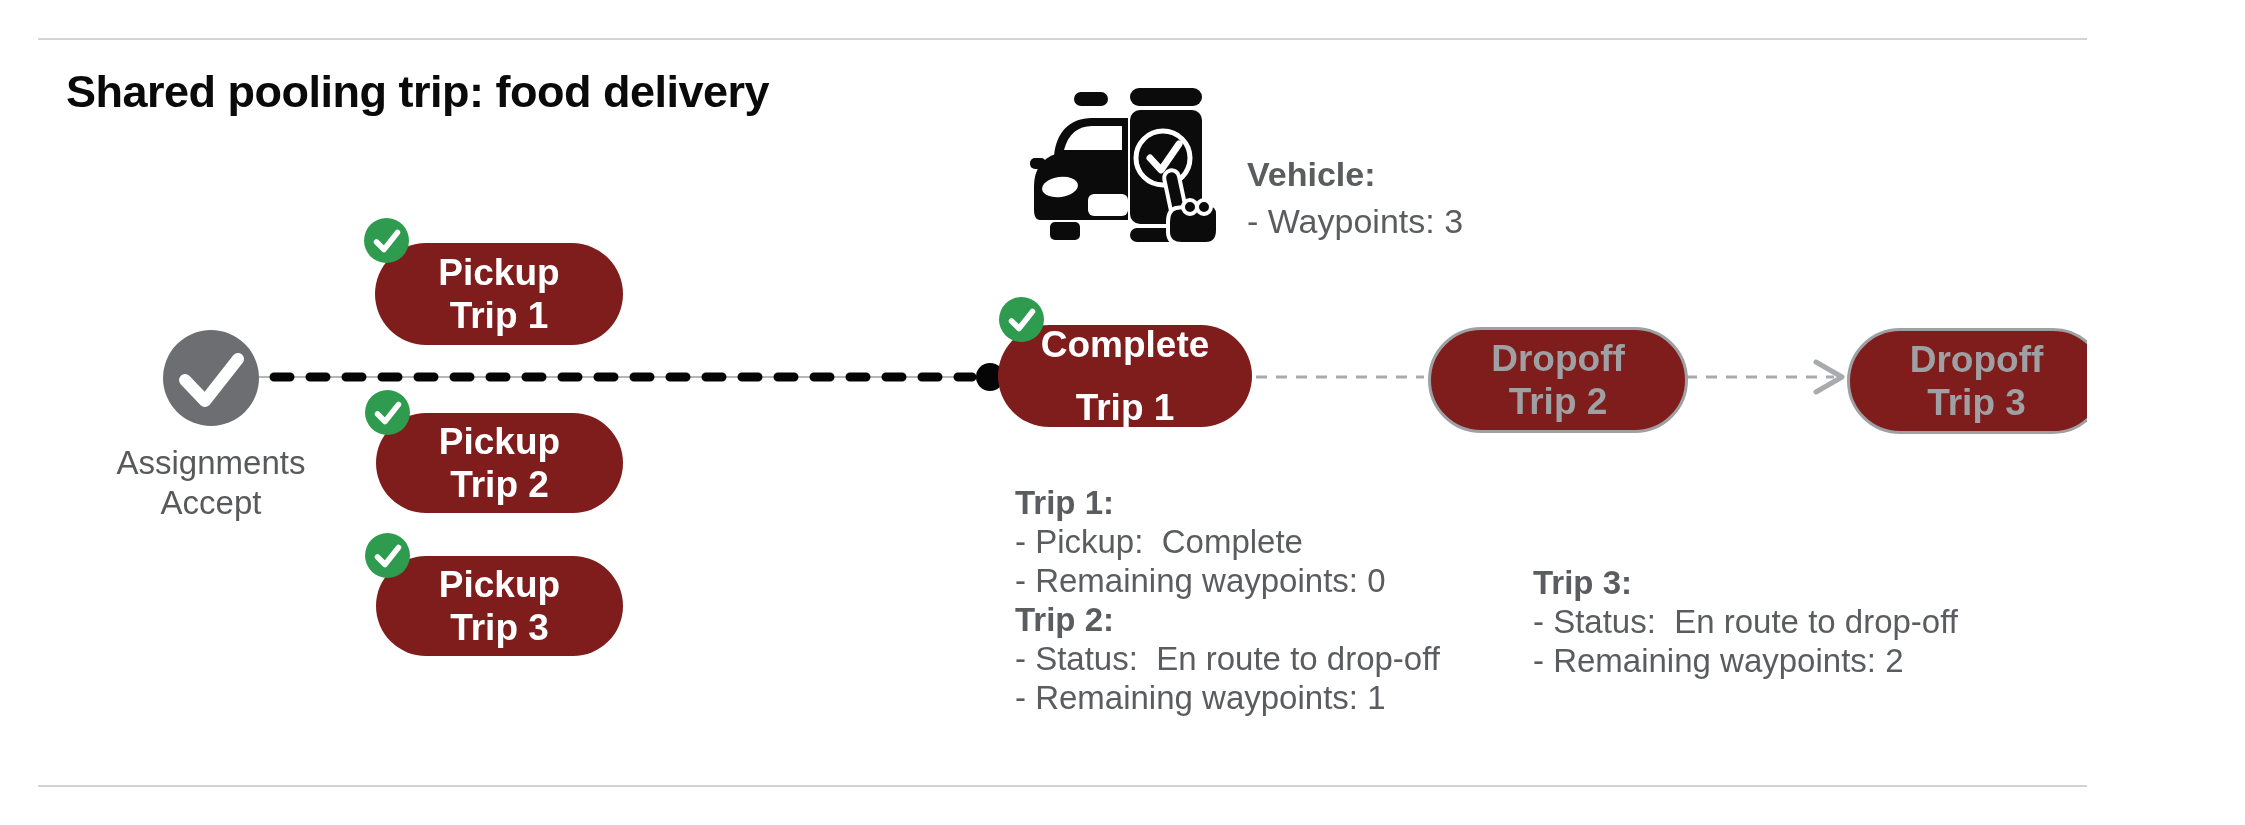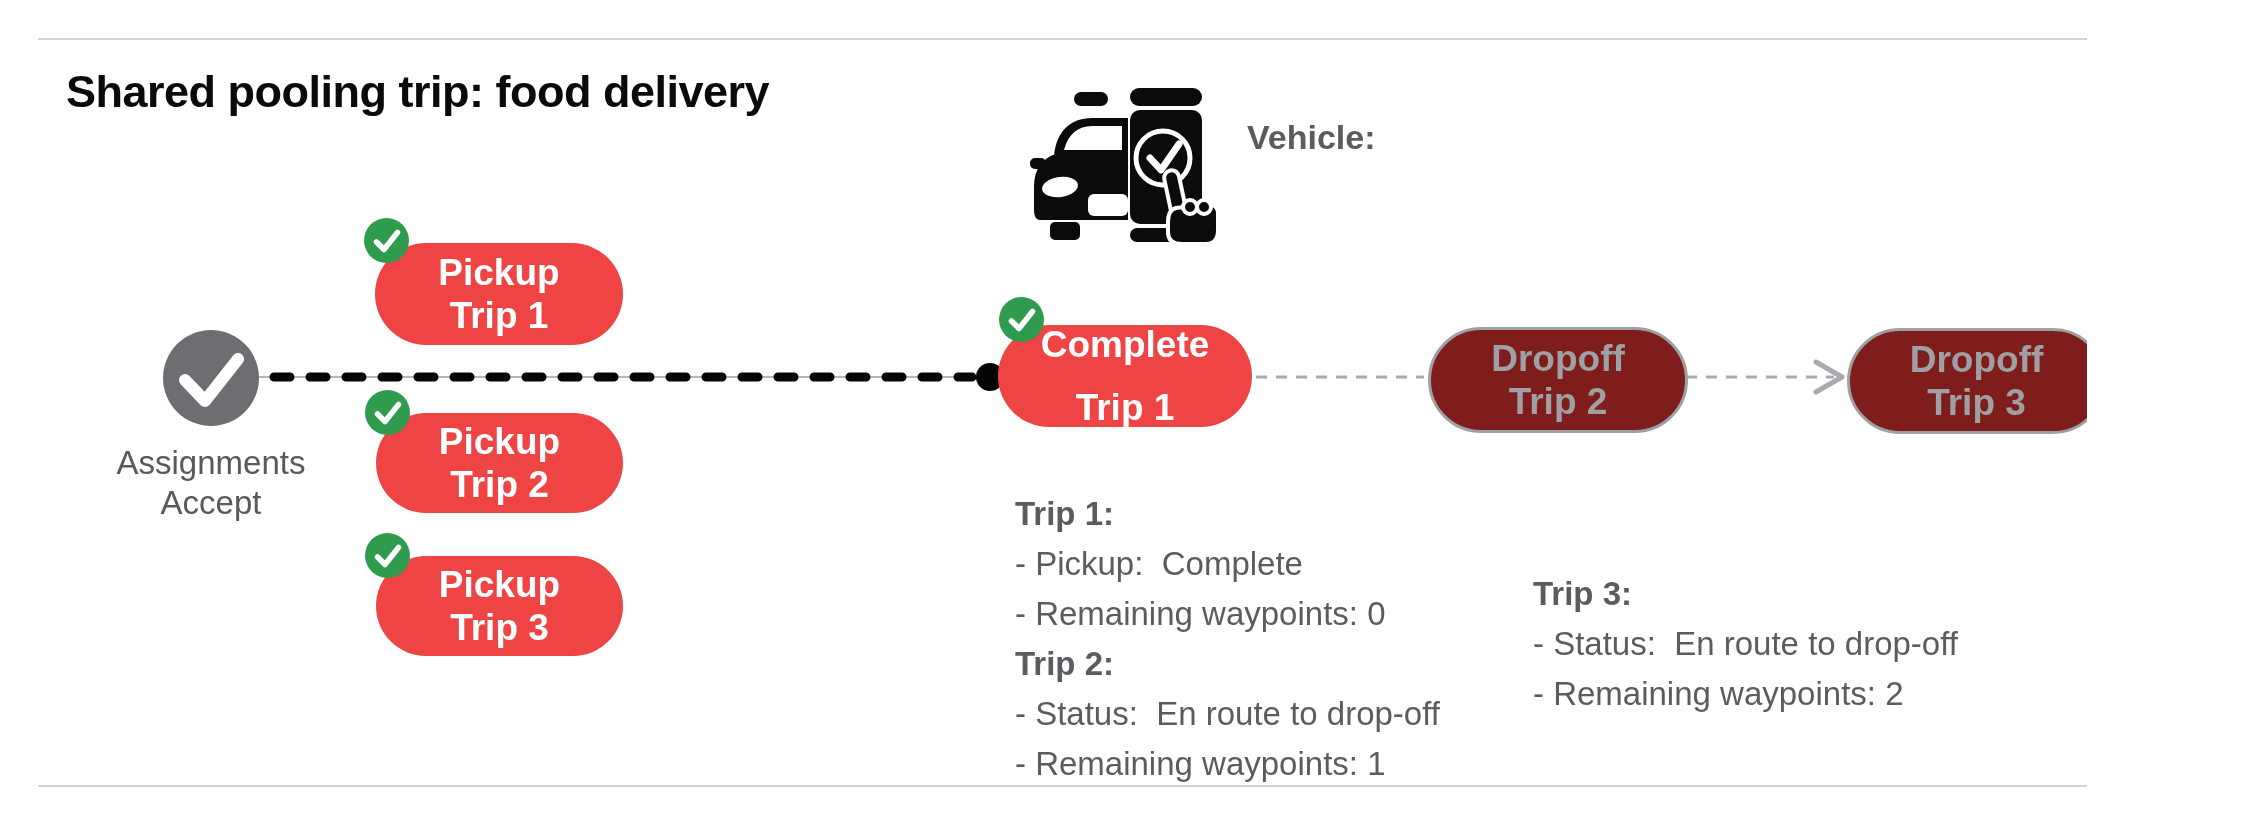--- a/index.html
+++ b/index.html
@@ -6,49 +6,49 @@
   .canvas{position:relative;width:2087px;height:825px;background:#fff;overflow:hidden;
           font-family:"Liberation Sans",sans-serif;}
   .rule{position:absolute;left:38px;width:2170px;height:2px;background:#d2d3d5;}
   .rule.top{top:38px;}
   .rule.bottom{top:785px;}
   .title{position:absolute;left:66px;top:66px;font-size:45px;font-weight:700;color:#0a0a0a;letter-spacing:-0.5px;}
   .overlay{position:absolute;left:0;top:0;}
   
   .vehicle-icon{position:absolute;left:1030px;top:86px;width:190px;height:160px;}
   .vehicle-text{position:absolute;left:1247px;top:114px;font-size:34px;line-height:47px;color:#5a5c5f;}
-  .vehicle-text .b{font-weight:700;}
+  .vehicle-text .b{font-weight:700;margin-top:37px;}
   
   .accept-circle{position:absolute;left:163px;top:330px;width:96px;height:96px;border-radius:50%;
                  background:#6d6e71;display:flex;align-items:center;justify-content:center;}
   .accept-label{position:absolute;left:86px;top:443px;width:250px;text-align:center;
                 font-size:33px;line-height:40px;color:#58595b;}
   
   .pill{position:absolute;border-radius:999px;display:flex;flex-direction:column;align-items:center;
         justify-content:center;font-weight:700;font-size:37px;line-height:43px;color:#fff;
-        background:#ef4444;text-align:center;}
+        background:#7f1d1d;text-align:center;}
   .pill.outline{background:#7f1d1d;border:3.5px solid #9ea0a3;color:#9ea0a3;}
   #pickup1{left:375px;top:243px;width:248px;height:102px;}
   #pickup2{left:376px;top:413px;width:247px;height:100px;}
   #pickup3{left:376px;top:556px;width:247px;height:100px;}
   #complete1{left:998px;top:325px;width:254px;height:102px;gap:20px;}
   #dropoff2{left:1428px;top:327px;width:254px;height:100px;}
   #dropoff3{left:1847px;top:328px;width:253px;height:100px;}
   
   .badge{position:absolute;width:45px;height:45px;border-radius:50%;background:#2e9b4e;
          display:flex;align-items:center;justify-content:center;z-index:4;}
   #badge1{left:364px;top:218px;}
   #badge2{left:365px;top:390px;}
   #badge3{left:365px;top:533px;}
   #badge4{left:999px;top:297px;}
   
   .status{position:absolute;font-size:33px;line-height:39px;color:#5a5c5f;}
   #status-left{left:1015px;top:483px;}
   #status-right{left:1533px;top:563px;}
-  .status-line{white-space:pre-wrap;margin-top:11px;}
+  .status-line{white-space:pre-wrap;}
   .status-line.bold{font-weight:700;}
 </style>
 </head>
 <body>
 
 <div class="canvas">
 
   <div class="rule top"></div>
   <div class="rule bottom"></div>
 
@@ -85,20 +85,21 @@
       <g stroke="#fff" stroke-width="4" fill="#0b0b0b">
         <rect x="138" y="84" width="15" height="52" rx="7.5" transform="rotate(-12 145 110)"></rect>
         <path d="M146,122 q-8,2 -8,14 l0,10 q0,12 14,12 l24,0 q12,0 12,-14 l0,-16 q0,-10 -10,-10 z"></path>
         <circle cx="160" cy="121" r="7"></circle>
         <circle cx="174" cy="121" r="7"></circle>
       </g>
     </svg>
   </div>
   <div class="vehicle-text">
     <div class="b">Vehicle:</div>
+    <div>- Waypoints: 3</div>
   </div>
 
   <div class="accept-circle">
     <svg width="96" height="96" viewBox="0 0 96 96">
       <path d="M22,50 L42,71 L75,29" fill="none" stroke="#fff" stroke-width="12" stroke-linecap="round" stroke-linejoin="round"></path>
     </svg>
   </div>
   <div class="accept-label">
     <div>Assignments</div>
     <div>Accept</div>

